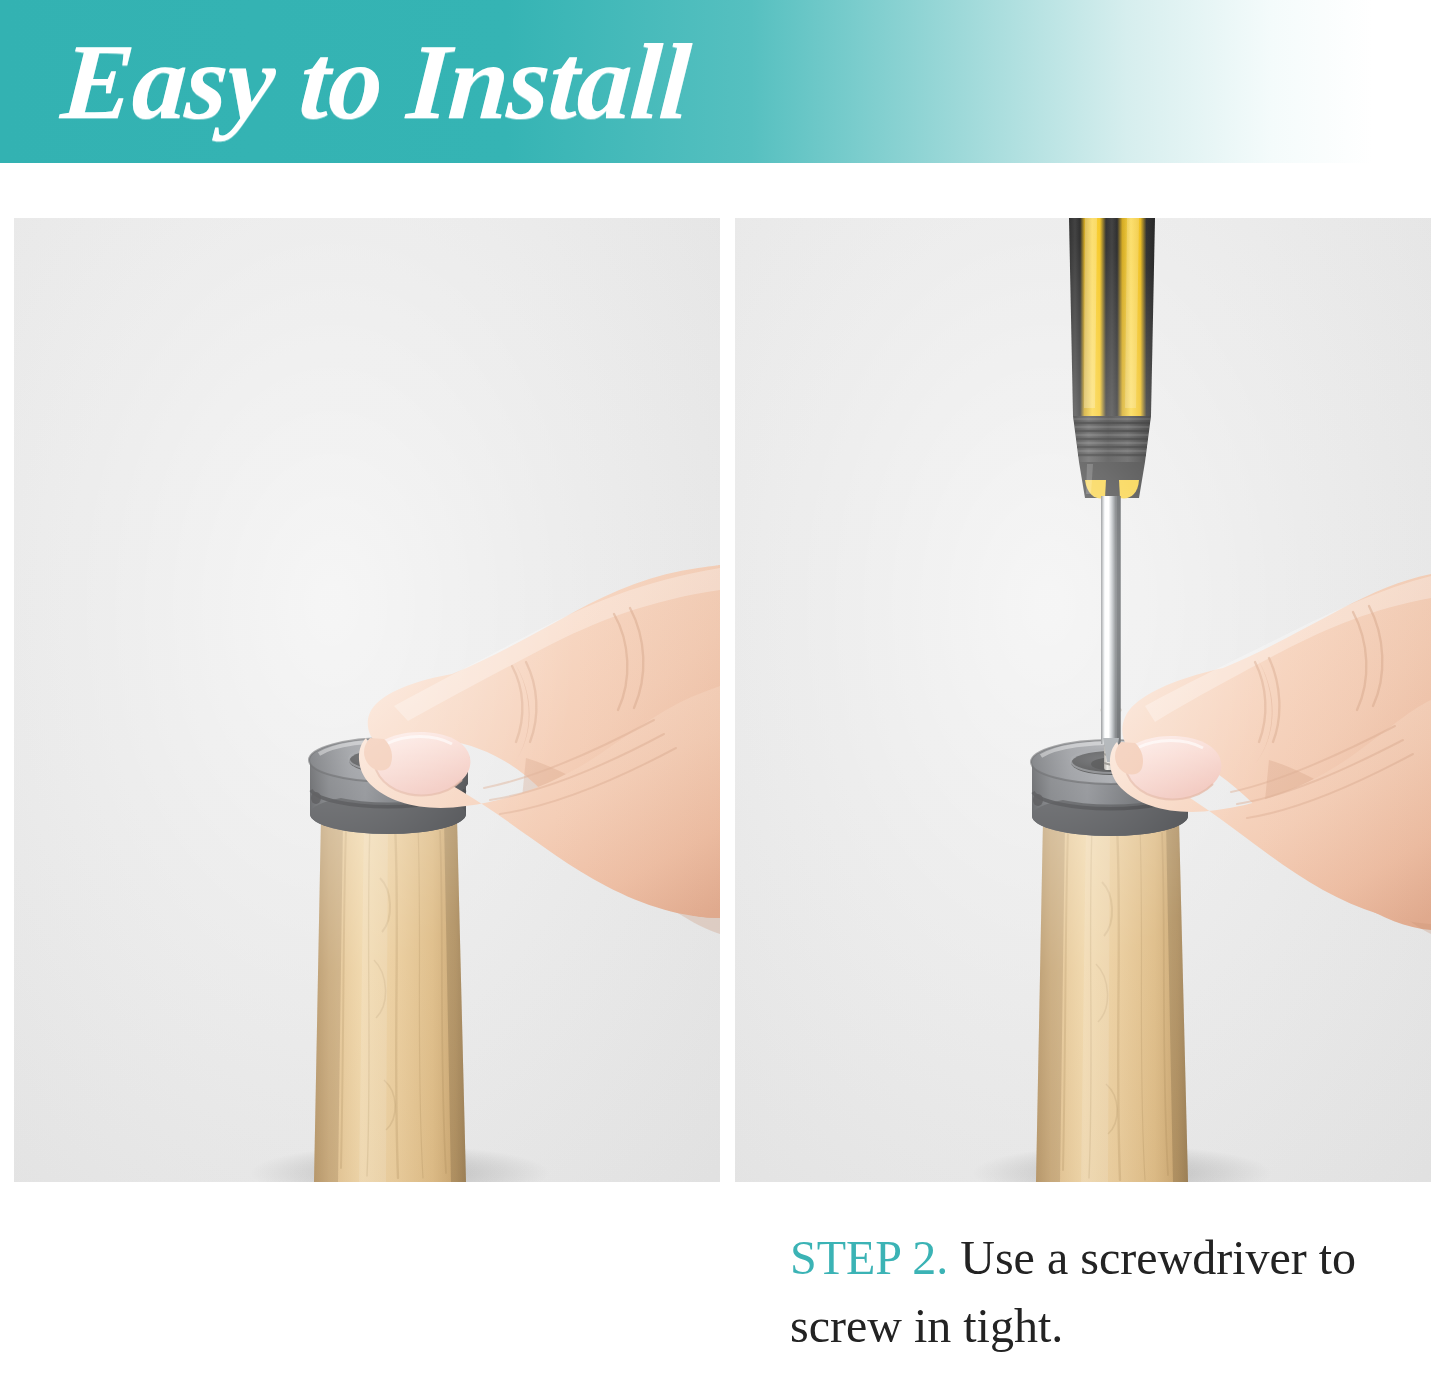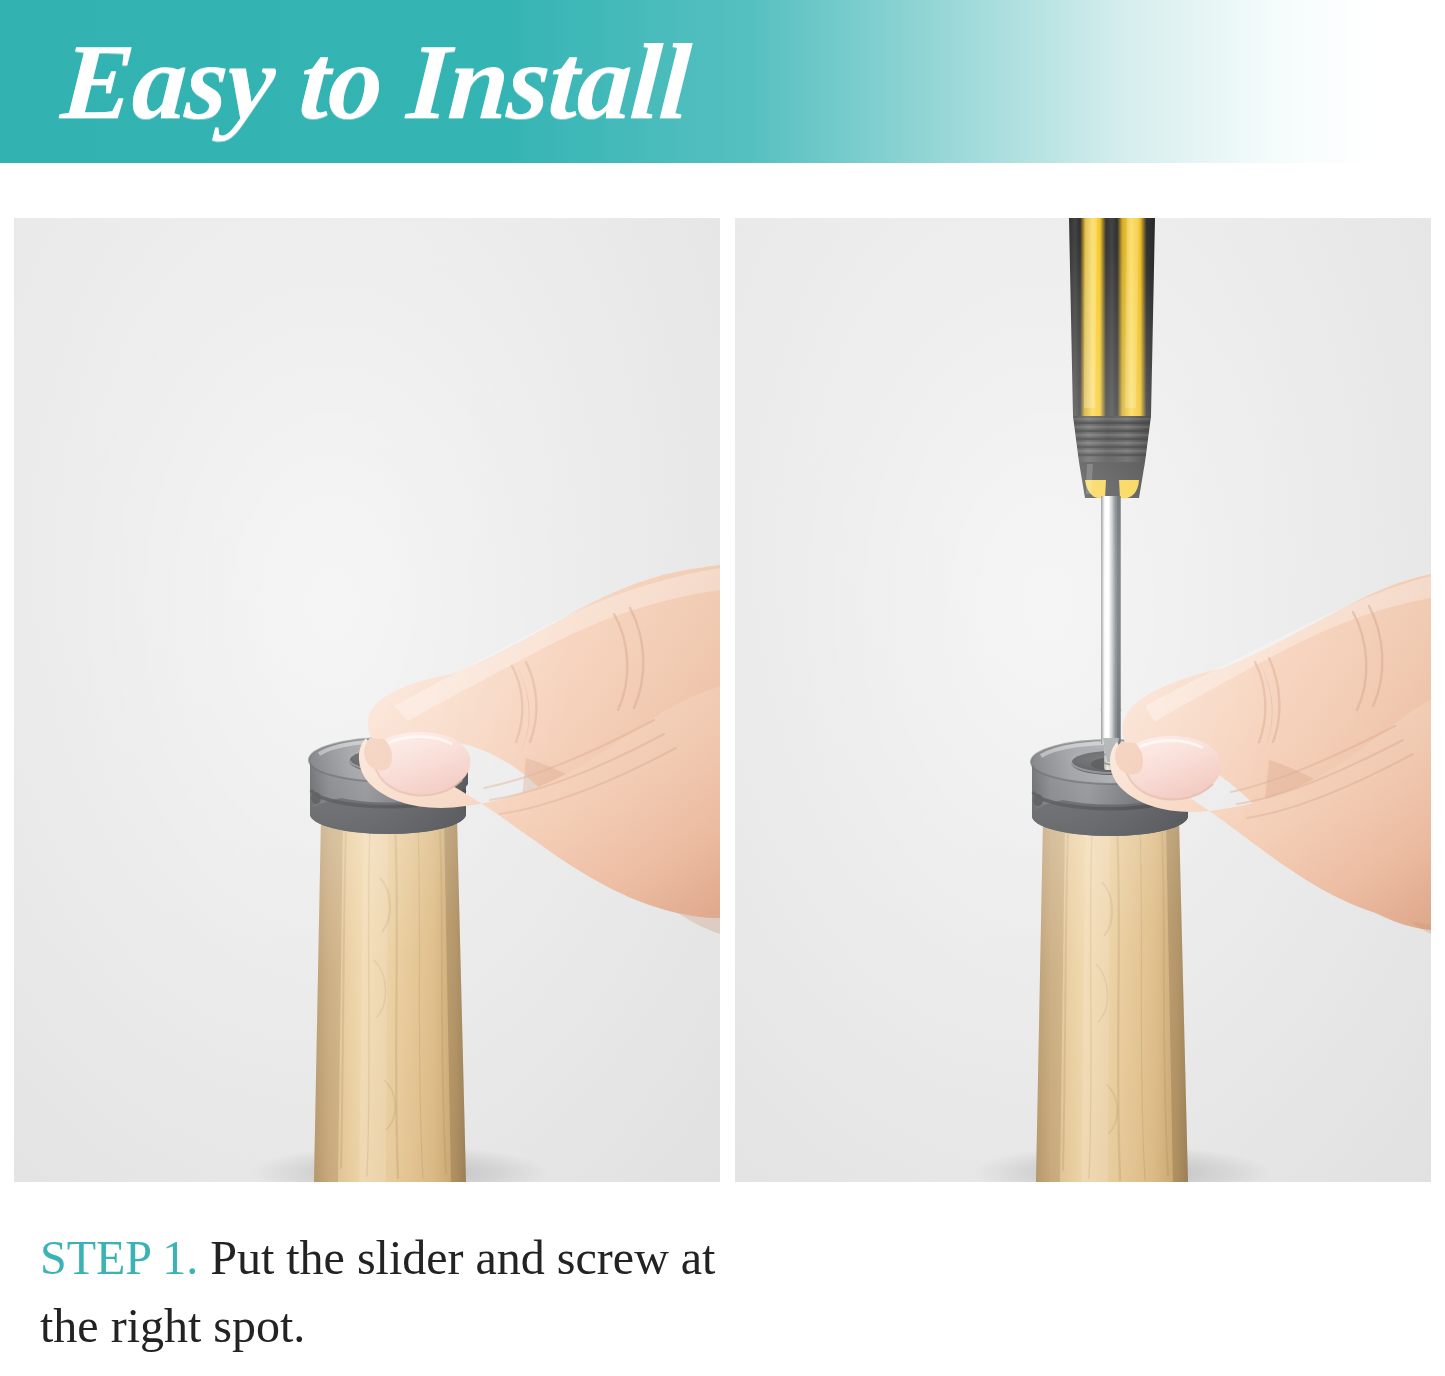--- a/index.html
+++ b/index.html
@@ -522,16 +522,16 @@
         <path d="M 392 532 C 386 548, 392 566, 412 576 C 434 586, 462 582, 478 566" stroke="rgba(222,168,146,0.75)" stroke-width="2" fill="none"></path>
         <path d="M 402 530 C 422 520, 450 520, 468 530" stroke="rgba(255,255,255,0.6)" stroke-width="3" fill="none"></path>
         <path d="M 386 524 C 378 532, 378 544, 386 552 C 392 558, 402 558, 406 552
                  C 410 544, 408 532, 400 525 Z" fill="#f0bfa4"></path>
       </g>
     </svg>
   </div>
 </div>
 
 <div class="captions">
-  <div class="caption caption-1">
-    <span class="step-label">STEP 1.</span><span> Put the slider and screw at the right spot.</span>
+  <div class="caption caption-2">
+    <span class="step-label">STEP 2.</span><span> Use a screwdriver to screw in tight.</span>
   </div>
 </div>
 
 </body></html>

